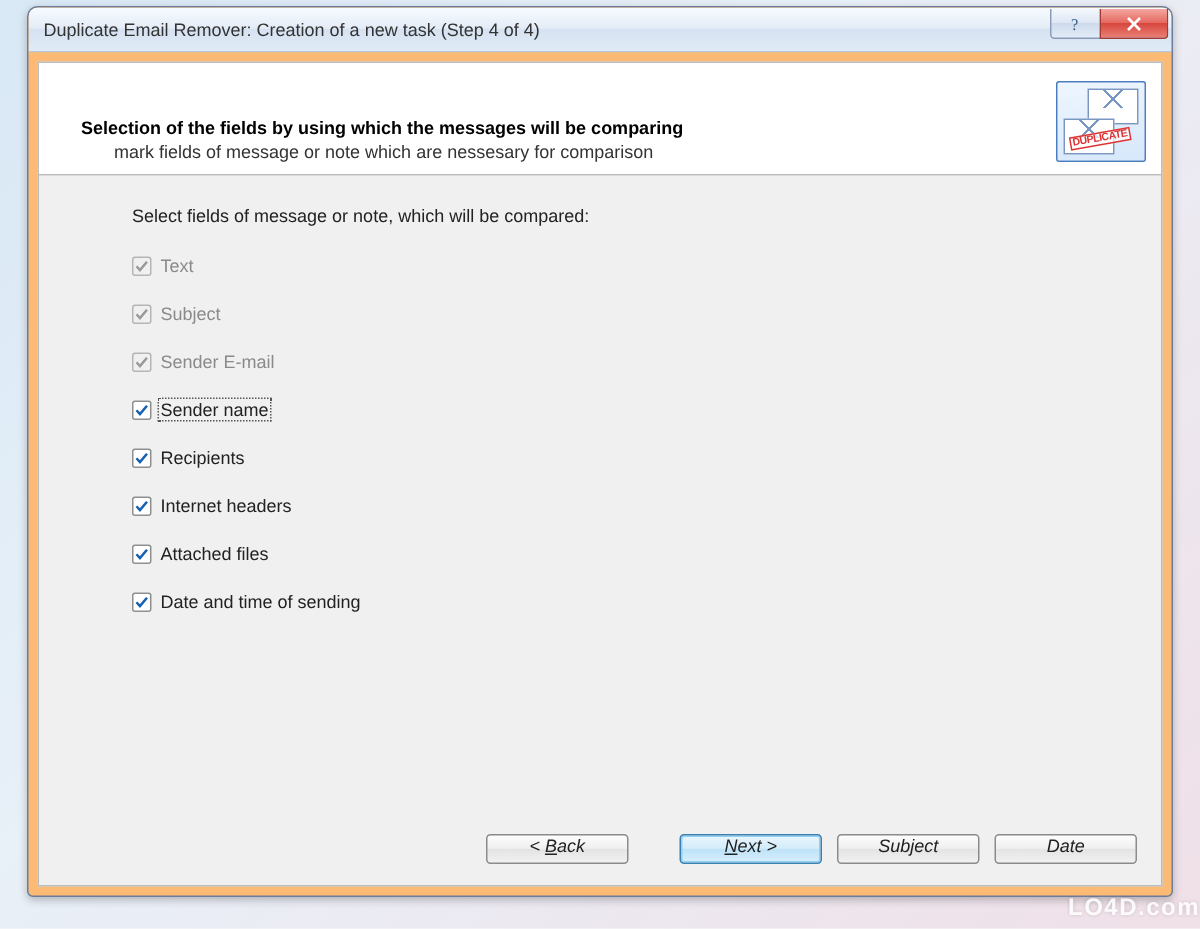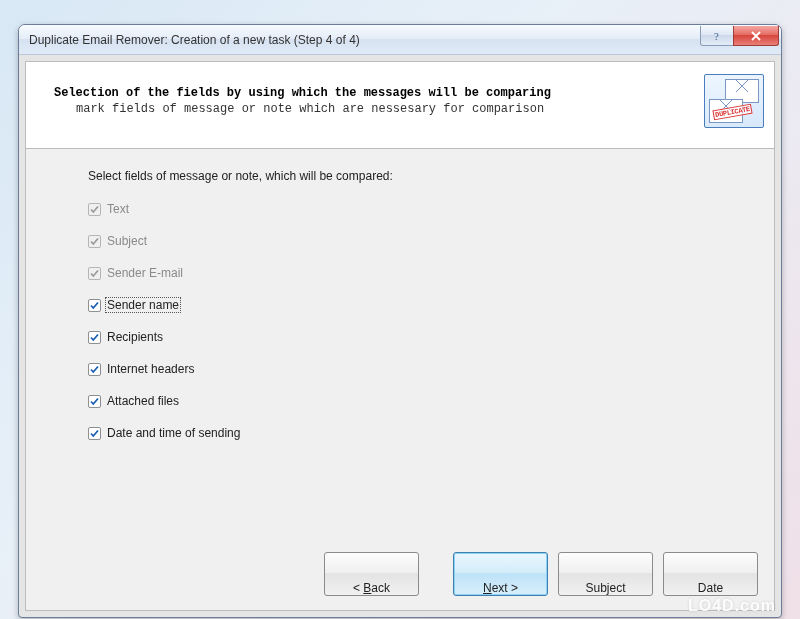--- a/index.html
+++ b/index.html
@@ -10,24 +10,24 @@
     height: 619px;
     font-family: "Segoe UI", Tahoma, sans-serif;
     font-size: 12px;
     background: linear-gradient(135deg, #d8e8f5 0%, #e8f0f8 40%, #f0e0e8 100%);
     position: relative;
     overflow: hidden;
   }
   .dialog {
     position: absolute;
     left: 18px;
-    top: 24px;
+    top: 4px;
     width: 764px;
     height: 594px;
-    background: #e5e5e5;
+    background: #fdba74;
     border: 1px solid #6b7d99;
     border-radius: 7px 7px 4px 4px;
     box-shadow: 0 2px 6px rgba(0,0,0,0.25);
     display: flex;
     flex-direction: column;
   }
   .titlebar {
     height: 30px;
     background: linear-gradient(#f7fbff, #e4ecf7 48%, #d6e2f1 49%, #e0ebf7);
     border-bottom: 1px solid #b9c7db;
@@ -58,24 +58,23 @@
     flex: 1;
     margin: 6px;
     border: 1px solid #bcbcbc;
     background: #f0f0f0;
     display: flex;
     flex-direction: column;
   }
   .header-band {
     background: #fff;
     border-bottom: 1px solid #bcbcbc;
-    padding: 12px 10px 20px 28px;
-    display: flex;
-    align-items: center;
-    font-family: Liberation Mono, monospace;
+    padding: 12px 10px 8px 28px;
+    display: flex;
+    align-items: flex-end;
   }
   .header-text { flex:1; }
   .header-title { font-weight: bold; font-size: 12px; }
   .header-sub { margin-left: 22px; margin-top: 2px; color: #333; }
   .header-icon {
     width: 60px; height: 54px;
     border: 1px solid #4a7dbf;
     border-radius:2px;
     background: linear-gradient(170deg,#eef6ff,#d6e8fb);
     margin-left:8px;
@@ -103,35 +102,35 @@
   .cb.disabled { background:#f0f0f0; border-color:#b5b5b5; }
   .cb svg { width:11px; height:11px; }
   .check-label { }
   .check-label.disabled { color:#8a8a8a; }
   .check-label.focus { border:1px dotted #555; padding:0 1px; margin-left:-2px; }
   .button-bar {
     display:flex; justify-content:flex-end; gap:10px;
     padding: 10px 16px 14px;
   }
   .btn {
-    width:95px; height:44px;
+    width:95px; height:20px;
     border:1px solid #8b8b8b; border-radius:3px;
     background:linear-gradient(#fdfdfd,#efefef 48%,#e3e3e3 49%,#f1f1f1);
-    display:flex;align-items:flex-end;justify-content:center;
-    font-family:inherit;font-size:12px;color:#222;
+    display:flex;align-items:flex-start;justify-content:center;
+    font-family:inherit;font-size:12px;color:#222;font-style:italic;
   }
   .btn.default {
     border:1px solid #3c7fb1;
     background:linear-gradient(#eaf6fd,#d3ecfa 48%,#bde2f7 49%,#d8effc);
     box-shadow: 0 0 0 1px #8fd1f5 inset;
     margin-left: 24px;
   }
   .btn .ul { text-decoration: underline; }
   .watermark {
-    position:absolute; right:24px; bottom:4px; color:#fff; font-size:16px;
+    position:absolute; right:0; bottom:4px; color:#fff; font-size:16px;
     font-weight:bold; letter-spacing:1px; opacity:0.85;
     text-shadow:0 0 3px rgba(0,0,0,0.18);
     font-family: Arial, sans-serif;
   }
 </style>
 </head>
 <body>
 
 <div class="dialog">
 

